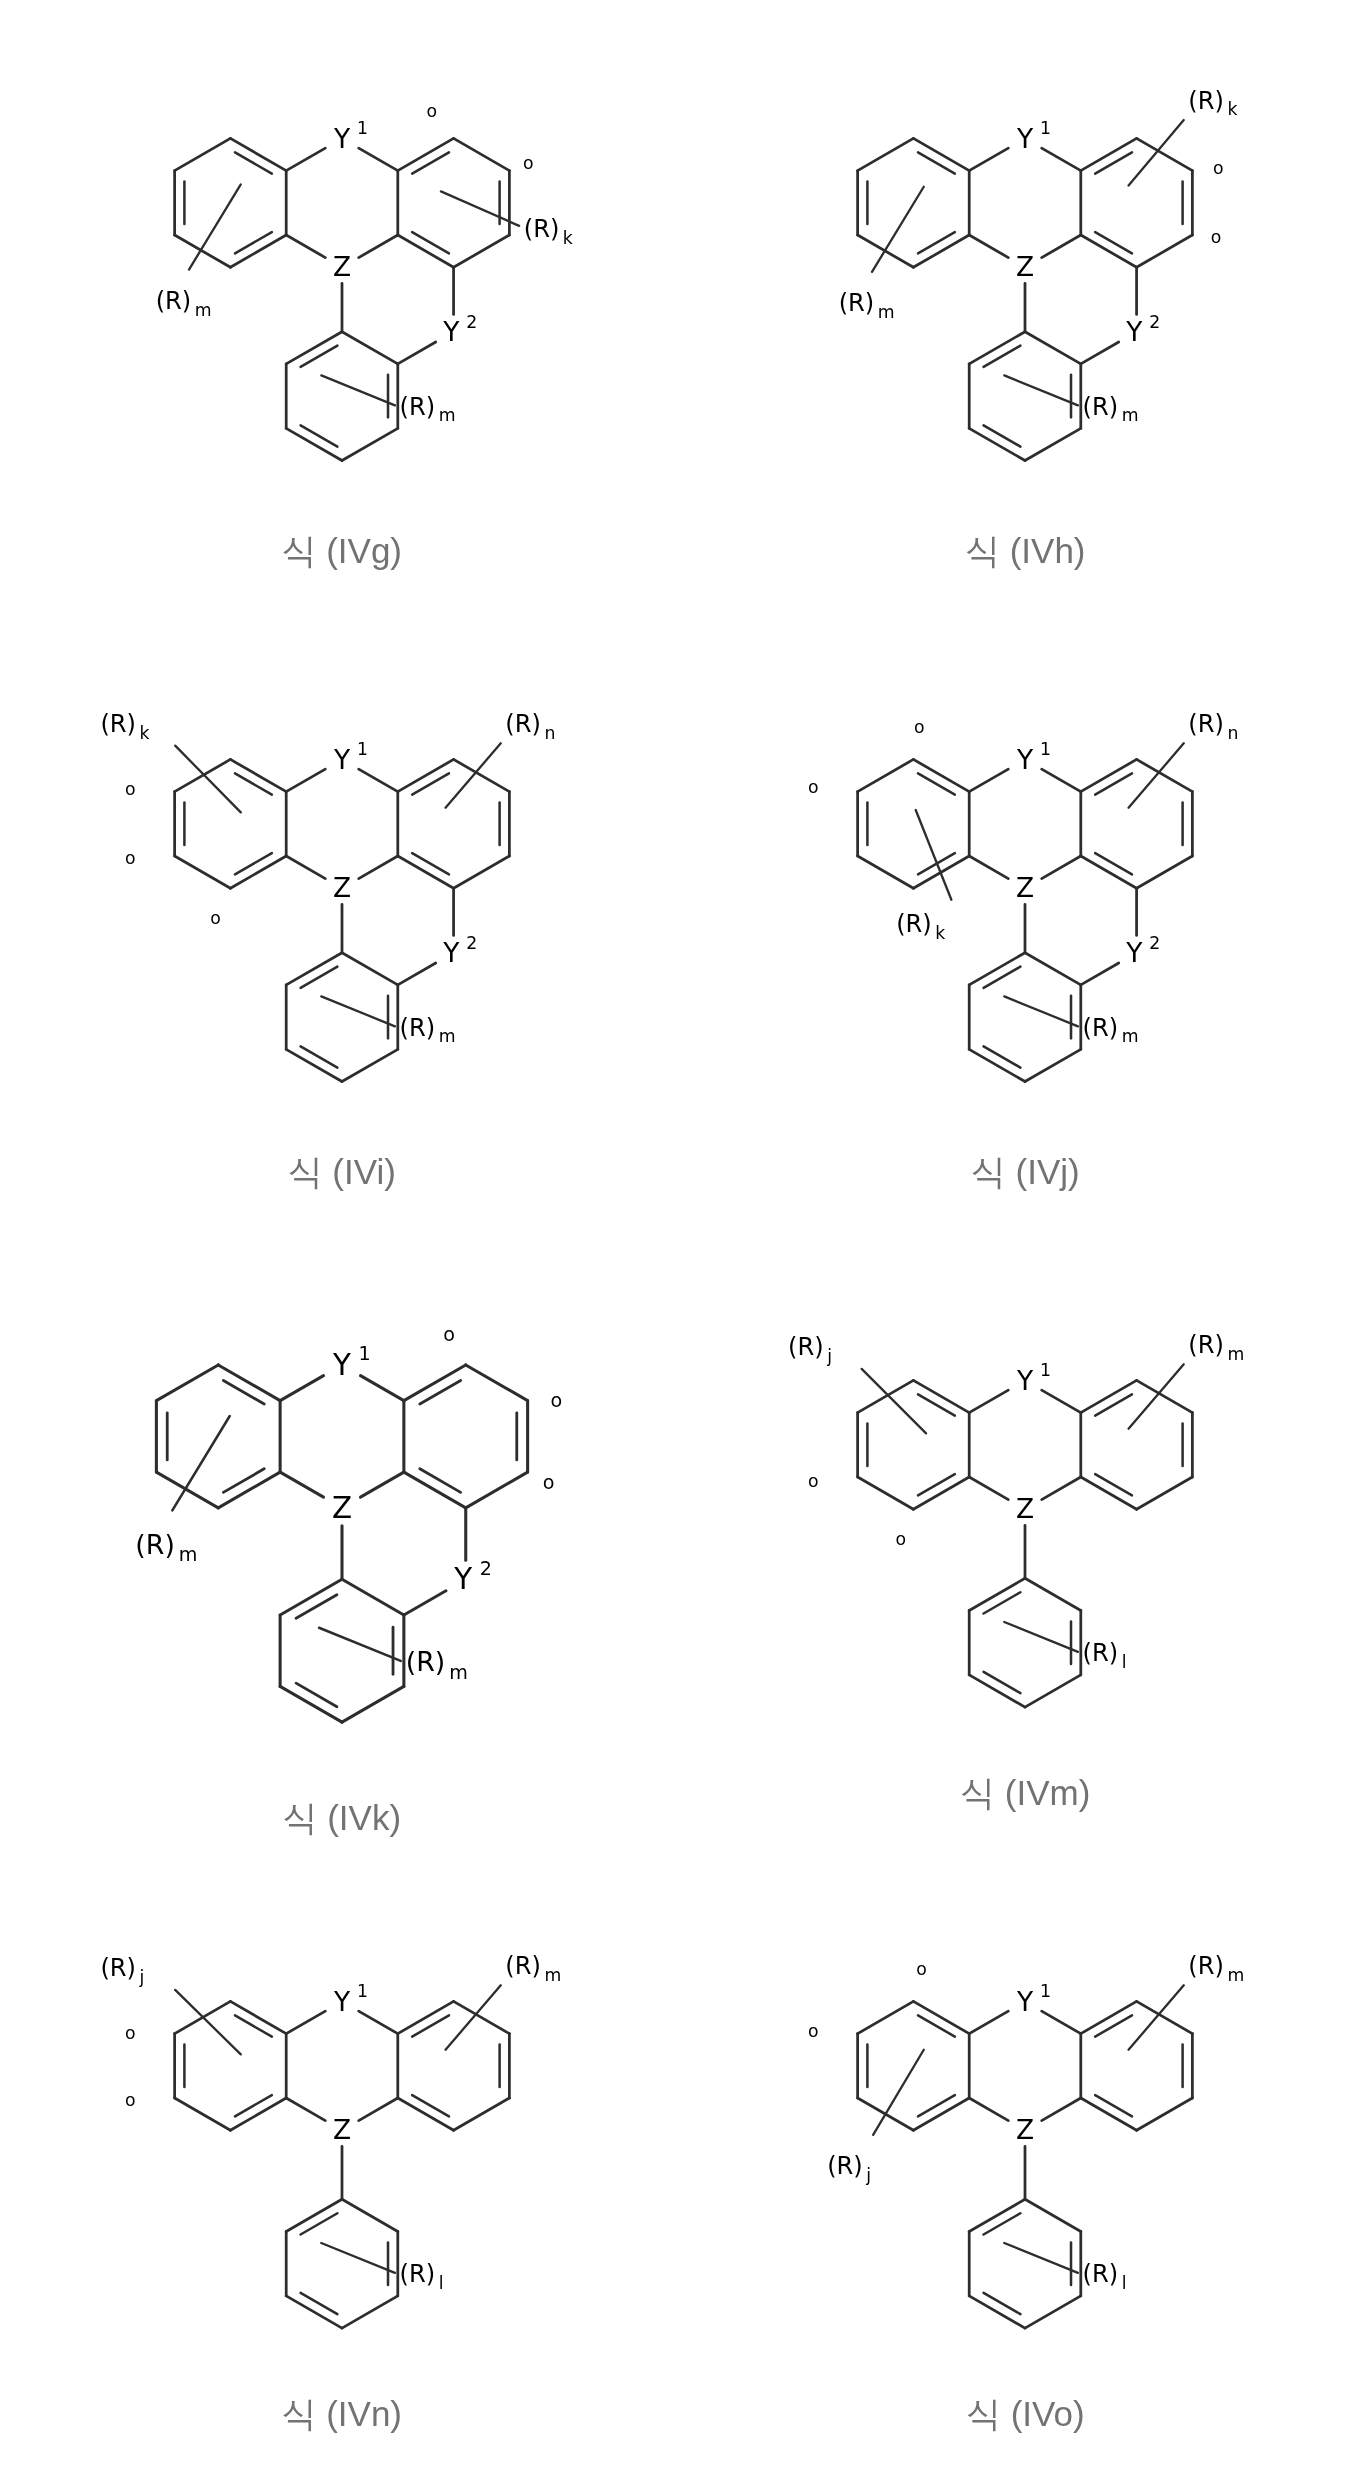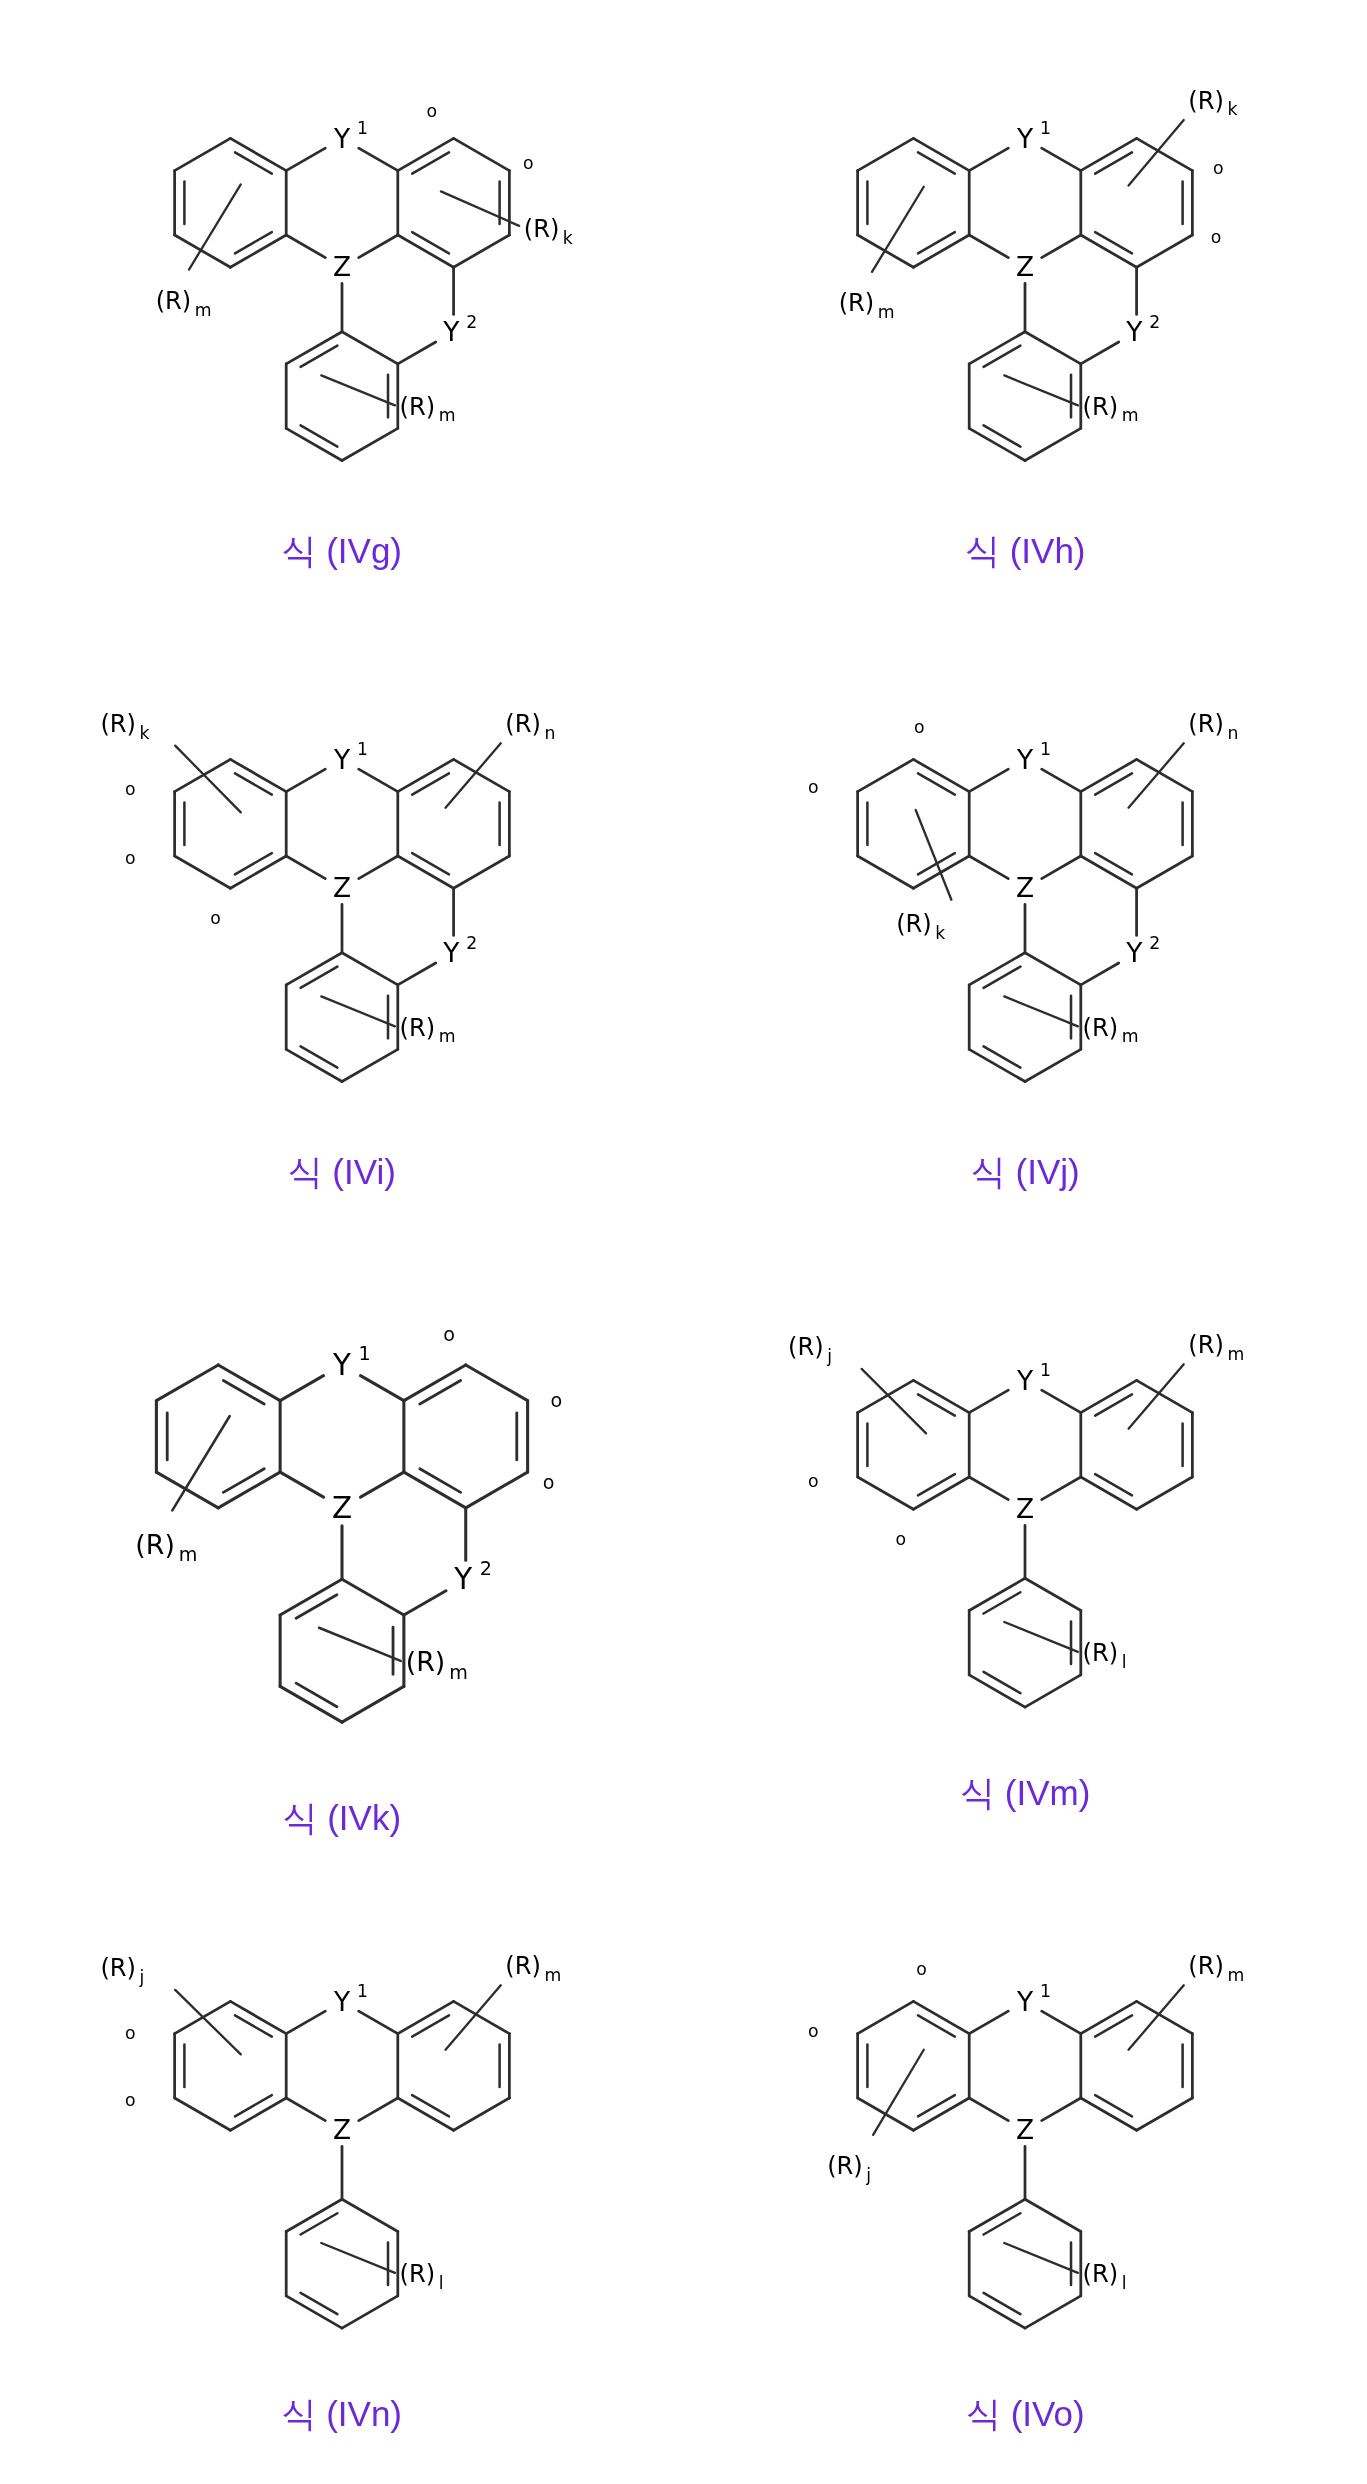--- a/index.html
+++ b/index.html
@@ -9,21 +9,21 @@
     display: grid; grid-template-columns: 1fr 1fr; grid-auto-rows: 621px;
     background: #ffffff;
   }
   figure.cell {
     margin: 0; display: flex; flex-direction: column;
     align-items: center; justify-content: center; gap: 22px;
   }
   svg.mol { width: 534px; height: 459px; display: block; overflow: visible; }
   svg.mol.lg { width: 592px; height: 509px; }
   figcaption.caption {
-    font-size: 35px; color: #6d28d9; text-align: right; line-height: 1.1;
+    font-size: 35px; color: #737373; text-align: right; line-height: 1.1;
     font-family: "Liberation Sans", "DejaVu Sans", sans-serif;
   }
   svg text { font-family: "DejaVu Sans", "Liberation Sans", sans-serif; }
 </style>
 </head>
 <body>
 
 <div class="page">
 
   <figure class="cell">

